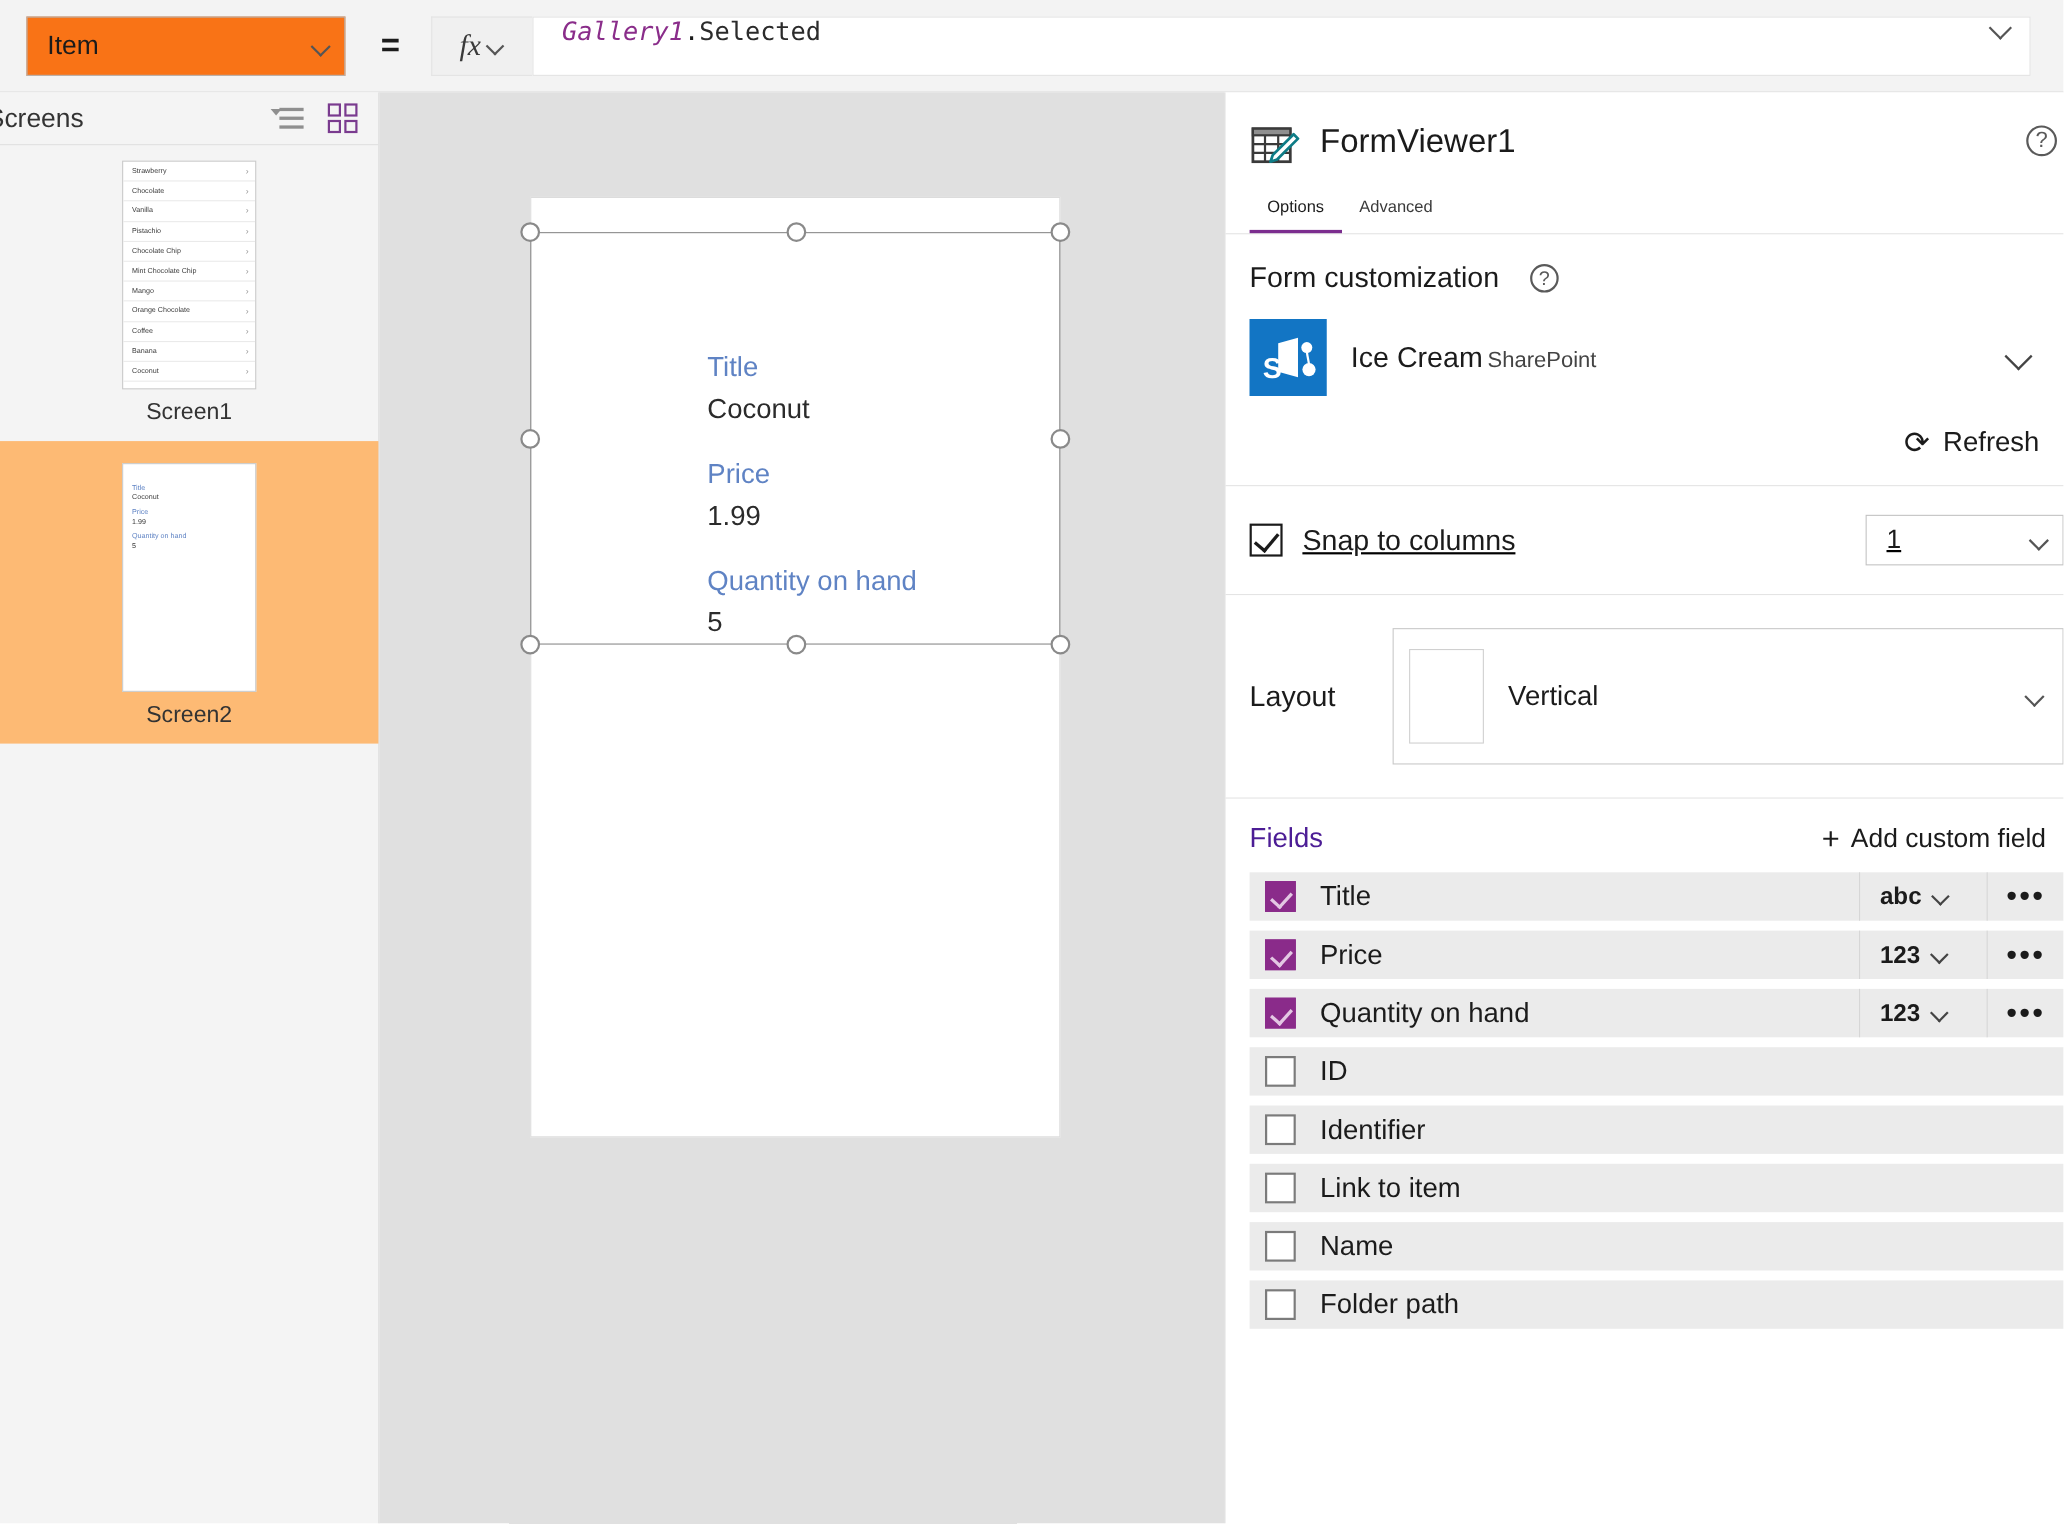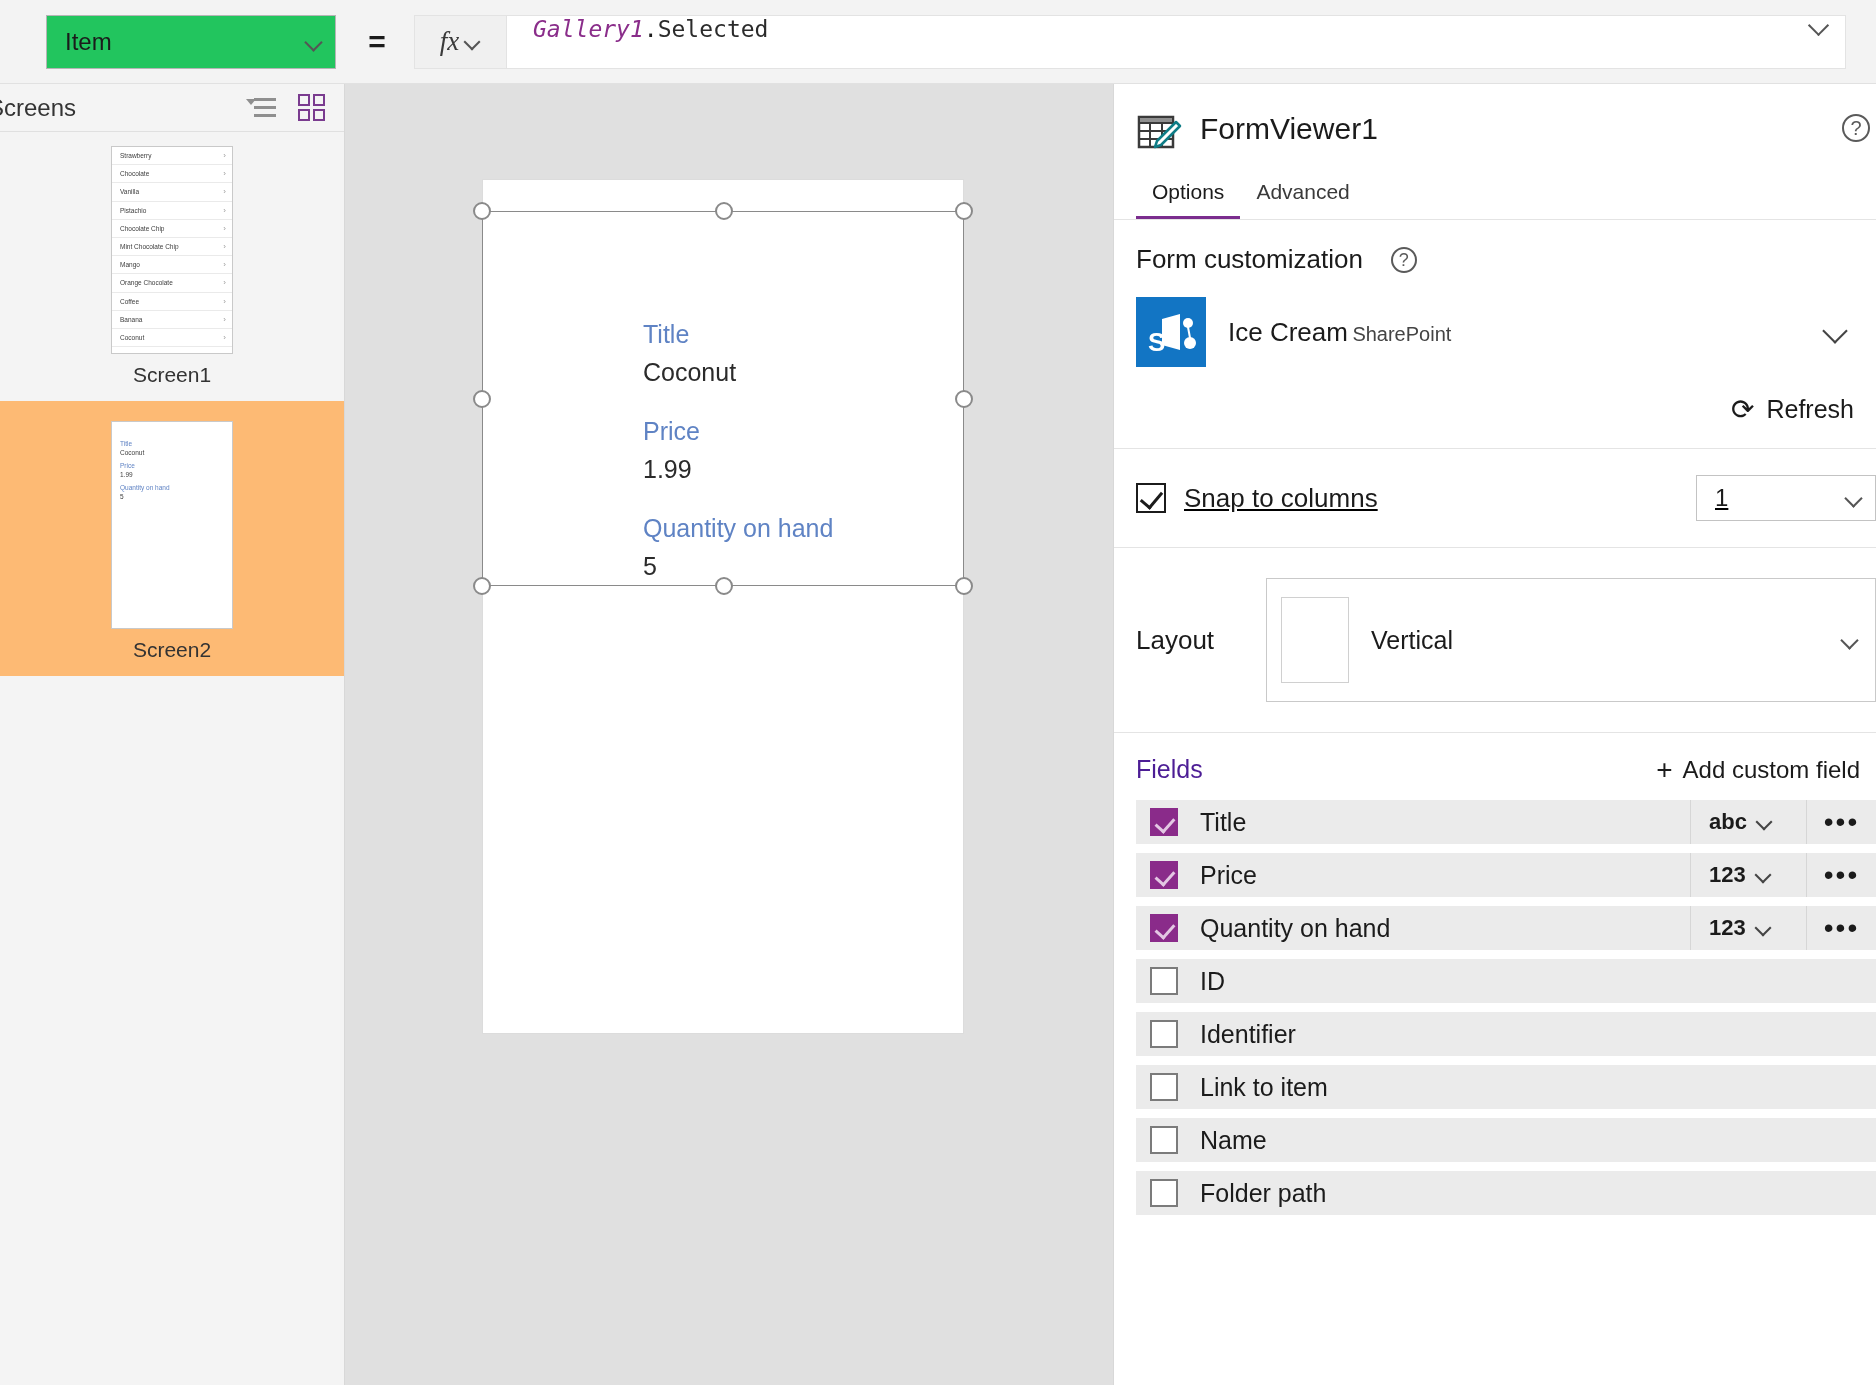--- a/index.html
+++ b/index.html
@@ -11,21 +11,21 @@
   }
   .app { position: relative; width: 1876px; height: 1385px; }
 
   
   .formula-bar {
     position: absolute; left: 0; top: 0; width: 1876px; height: 84px;
     background: #f3f3f3; border-bottom: 1px solid #e1e1e1;
     display: flex; align-items: center;
   }
   .prop-select {
-    margin-left: 46px; width: 290px; height: 54px; background: #22c55e;
+    margin-left: 24px; width: 290px; height: 54px; background: #f97316;
     border: 1px solid #b5b5b5; display: flex; align-items: center;
     padding: 0 12px 0 18px; cursor: pointer;
   }
   .prop-select .label { flex: 1; font-size: 24px; color: #1b1b1b; }
   .chev { width: 18px; height: 18px; position: relative; }
   .chev::before {
     content: ""; position: absolute; left: 2px; top: 3px;
     width: 11px; height: 11px;
     border-right: 2px solid #555; border-bottom: 2px solid #555;
     transform: rotate(45deg);
@@ -156,21 +156,21 @@
   .rp-header { padding: 22px 0 0 22px; display: flex; align-items: flex-start; }
   .rp-icon { width: 46px; height: 46px; position: relative; margin-top: 4px; }
   .rp-title { font-size: 30px; color: #1b1b1b; margin-left: 18px; margin-top: 6px; }
   .help-icon {
     position: absolute; right: 6px; top: 30px; width: 28px; height: 28px;
     border: 2px solid #5a5a5a; border-radius: 50%;
     font-size: 20px; color: #5a5a5a; text-align: center; line-height: 24px; cursor: pointer;
   }
   .tabs { display: flex; padding-left: 22px; margin-top: 16px; border-bottom: 1px solid #e4e4e4; }
   .tab {
-    font-size: 21px; color: #3a3a3a; padding: 8px 16px 12px; cursor: pointer;
+    font-size: 15px; color: #3a3a3a; padding: 8px 16px 12px; cursor: pointer;
     border-bottom: 3px solid transparent;
     text-align: center;
   }
   .tab.active { color: #1b1b1b; border-bottom-color: #7b2d8e; }
 
   .section { padding: 24px 22px 0 22px; }
   .sec-title { font-size: 26px; color: #1b1b1b; display: flex; align-items: center; gap: 28px; }
   .sec-help {
     width: 26px; height: 26px; border: 2px solid #5a5a5a; border-radius: 50%;
     font-size: 18px; color: #5a5a5a; text-align: center; line-height: 22px; cursor: pointer;

